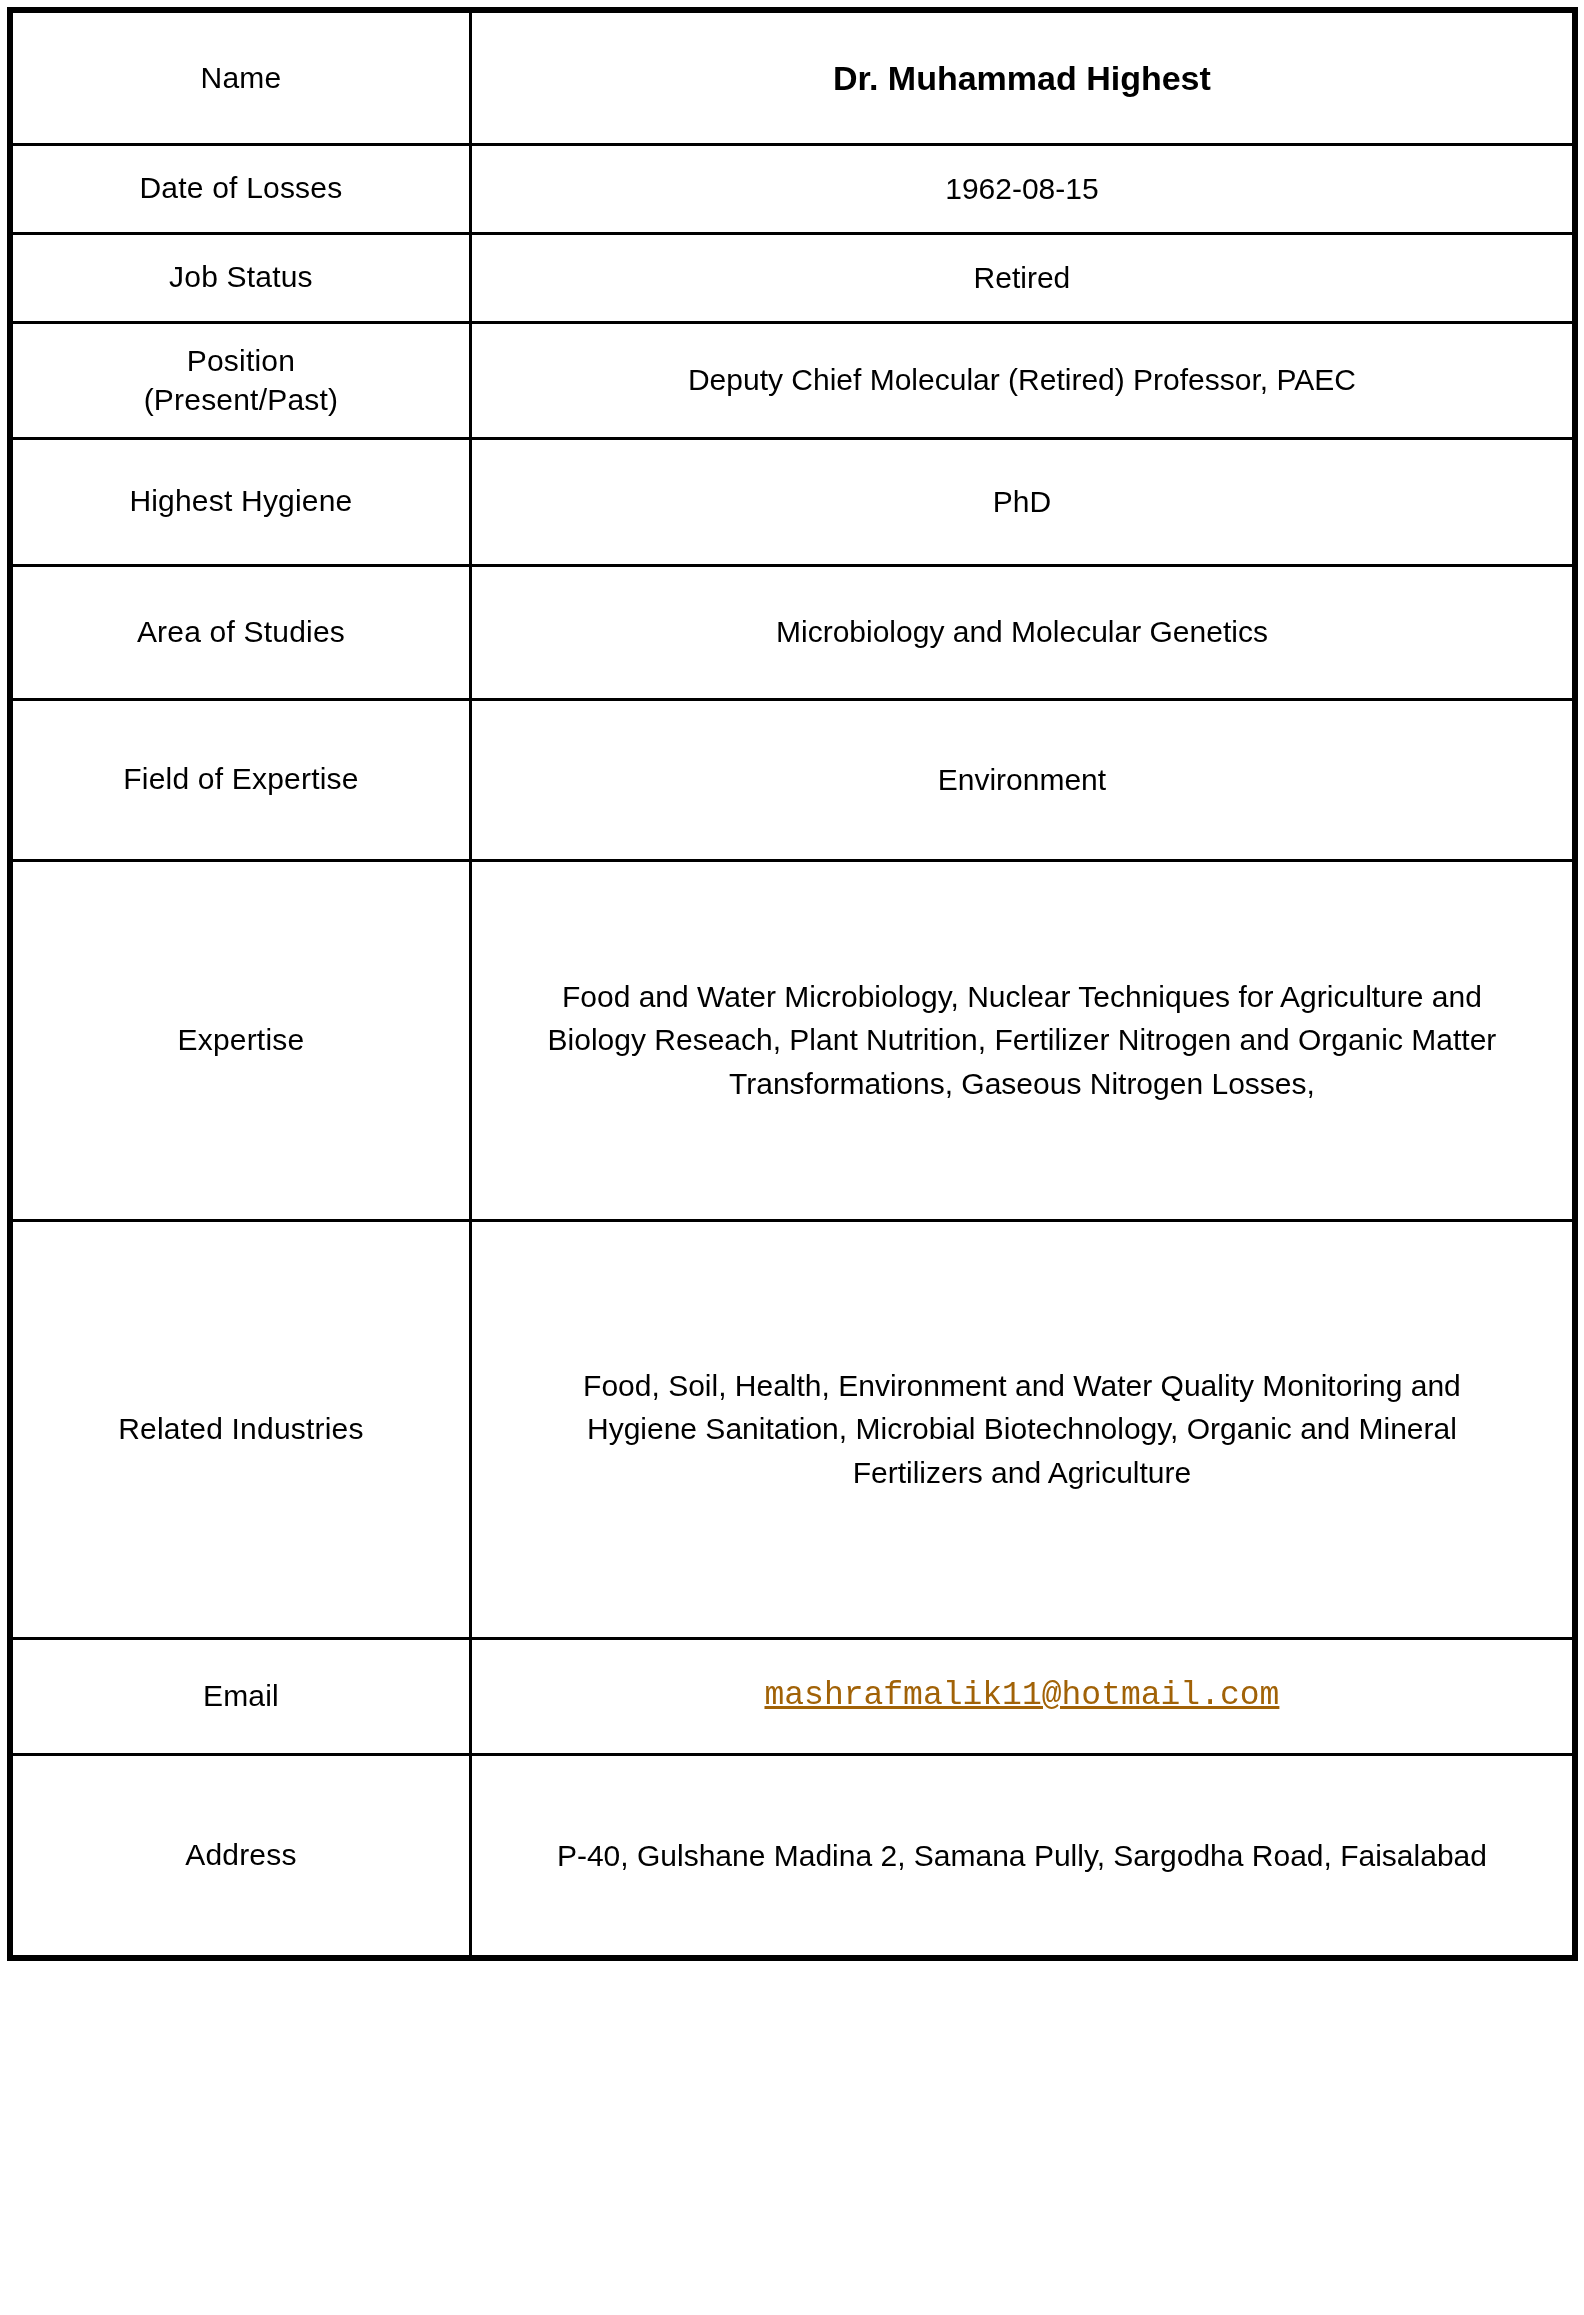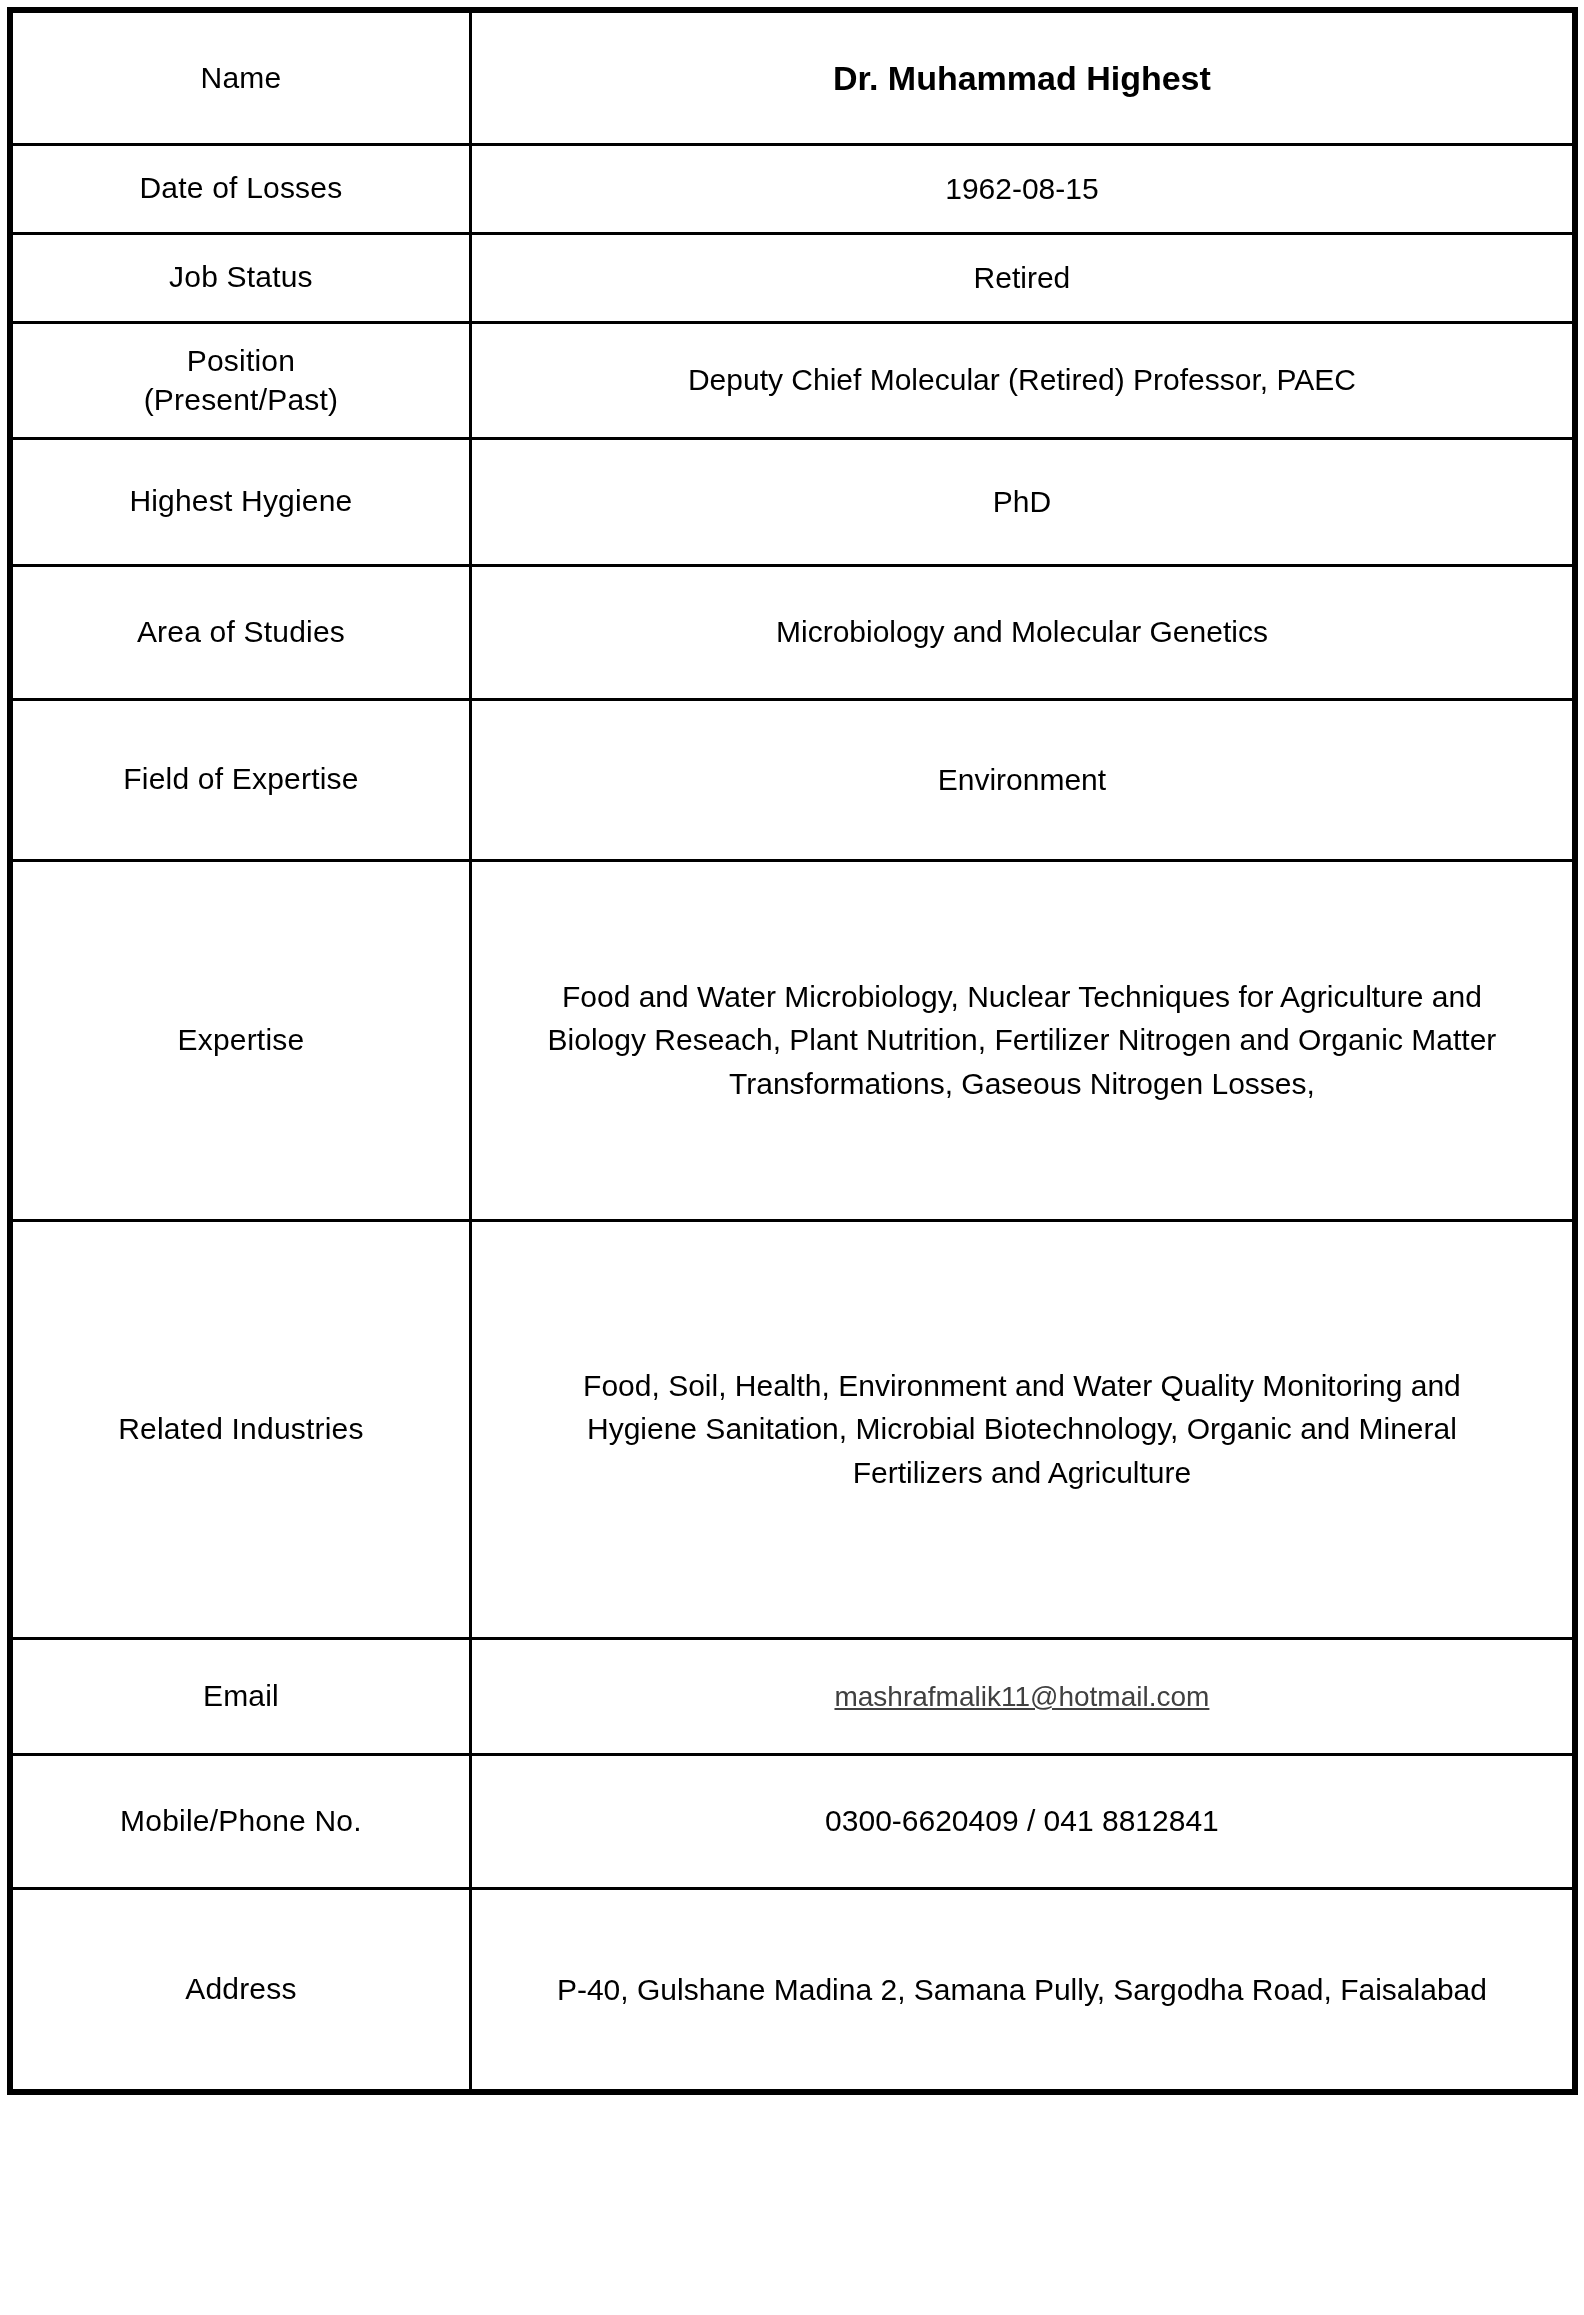--- a/index.html
+++ b/index.html
@@ -52,23 +52,24 @@
   }
   td.value.name {
     font-weight: bold;
     font-size: 34px;
   }
   td.value.block {
     line-height: 1.45;
     padding: 23.5px 54px;
   }
   td.value.email a {
-    color: #404040;
+    color: #a16207;
     text-decoration: underline;
-    font-size: 28px;
+    font-size: 33px;
+    font-family: Liberation Mono, monospace;
   }
   .r-name td { height: 134px; }
   .r-dob td { height: 89px; }
   .r-cnic td { height: 89px; }
   .r-job td { height: 89px; }
   .r-position td { height: 116px; }
   .r-degree td { height: 127px; }
   .r-area td { height: 134px; }
   .r-field td { height: 161px; }
   .r-expertise td { height: 360px; }
@@ -129,24 +130,20 @@
       <tr class="r-industries">
         <td class="label">Related Industries</td>
         <td class="value block">Food, Soil, Health, Environment and Water Quality Monitoring and Hygiene Sanitation, Microbial Biotechnology, Organic and Mineral Fertilizers and Agriculture</td>
       </tr>
       <tr class="r-email">
         <td class="label">Email</td>
         <td class="value email">
           <a href="#">mashrafmalik11@hotmail.com</a>
         </td>
       </tr>
-      <tr class="r-phone">
-        <td class="label">Mobile/Phone No.</td>
-        <td class="value phone">0300-6620409 / 041 8812841</td>
-      </tr>
       <tr class="r-address">
         <td class="label">Address</td>
         <td class="value address">P-40, Gulshane Madina 2, Samana Pully, Sargodha Road, Faisalabad</td>
       </tr>
     </tbody>
   </table>
 </div>
 
 
 </body></html>

